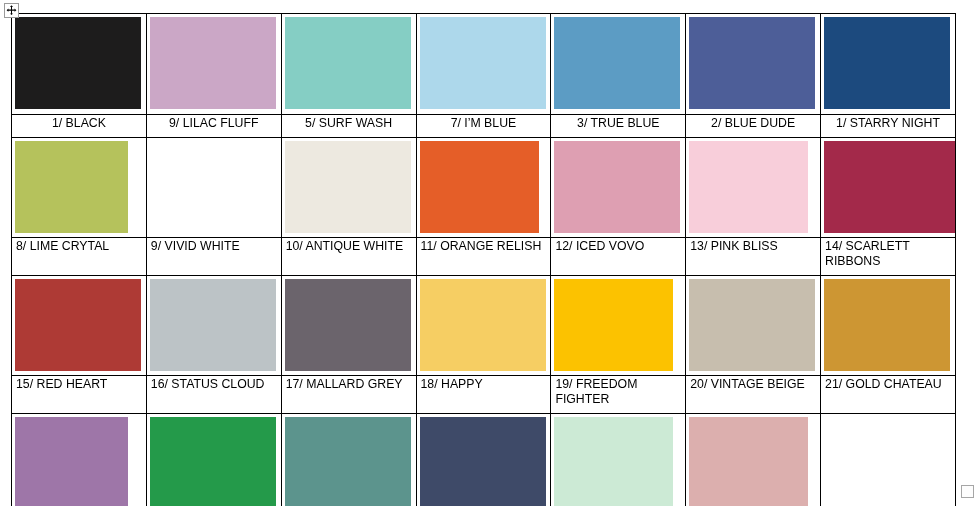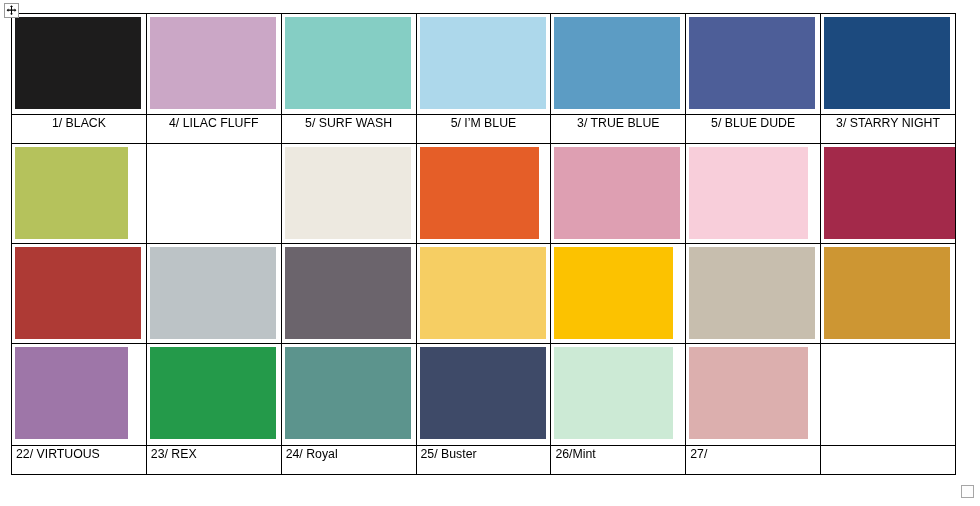--- a/index.html
+++ b/index.html
@@ -65,21 +65,21 @@
   td.swatch-cell {
     border: 1px solid #000000;
     padding: 0;
     height: 100px;
     vertical-align: top;
     background: #ffffff;
     box-sizing: border-box;
   }
   td.label-cell {
     border: 1px solid #000000;
-    padding: 1px 4px 12px 4px;
+    padding: 1px 4px 6px 4px;
     background: #ffffff;
     box-sizing: border-box;
     font-size: 12.3px;
     line-height: 15px;
     color: #000000;
     vertical-align: top;
     height: 18px;
     white-space: pre-line;
   }
   td.label-cell.center { text-align: center; }
@@ -147,26 +147,26 @@
         <td class="swatch-cell">
             <span class="swatch w-full" style="background: rgb(77, 94, 152);"></span>
           </td>
         <td class="swatch-cell">
             <span class="swatch w-full" style="background: rgb(28, 74, 126);"></span>
           </td>
       </tr>
 
       <tr class="labels-row-1">
         <td class="label-cell center">1/ BLACK</td>
-        <td class="label-cell center">4/ LILAC FLUFF</td>
+        <td class="label-cell center">9/ LILAC FLUFF</td>
         <td class="label-cell center">5/ SURF WASH</td>
-        <td class="label-cell center">5/ I’M BLUE</td>
+        <td class="label-cell center">7/ I’M BLUE</td>
         <td class="label-cell center">3/ TRUE BLUE</td>
-        <td class="label-cell center">5/ BLUE DUDE</td>
-        <td class="label-cell center">3/ STARRY NIGHT</td>
+        <td class="label-cell center">2/ BLUE DUDE</td>
+        <td class="label-cell center">1/ STARRY NIGHT</td>
       </tr>
 
       <tr class="swatch-row-2">
         <td class="swatch-cell">
             <span class="swatch w-narrow" style="background: rgb(181, 194, 92);"></span>
           </td>
         <td class="swatch-cell">
             <span class="swatch w-full" style="background: rgb(255, 255, 255);"></span>
           </td>
         <td class="swatch-cell">
@@ -179,20 +179,29 @@
             <span class="swatch w-full" style="background: rgb(222, 159, 178);"></span>
           </td>
         <td class="swatch-cell">
             <span class="swatch w-mid" style="background: rgb(248, 206, 218);"></span>
           </td>
         <td class="swatch-cell">
             <span class="swatch w-wide" style="background: rgb(163, 41, 74);"></span>
           </td>
       </tr>
 
+      <tr class="labels-row-2">
+        <td class="label-cell left">8/ LIME CRYTAL</td>
+        <td class="label-cell left">9/ VIVID WHITE</td>
+        <td class="label-cell left">10/ ANTIQUE WHITE</td>
+        <td class="label-cell left">11/ ORANGE RELISH</td>
+        <td class="label-cell left">12/ ICED VOVO</td>
+        <td class="label-cell left">13/ PINK BLISS</td>
+        <td class="label-cell left">14/ SCARLETT RIBBONS</td>
+      </tr>
 
       <tr class="swatch-row-3">
         <td class="swatch-cell">
             <span class="swatch w-full" style="background: rgb(174, 58, 53);"></span>
           </td>
         <td class="swatch-cell">
             <span class="swatch w-full" style="background: rgb(188, 195, 198);"></span>
           </td>
         <td class="swatch-cell">
             <span class="swatch w-full" style="background: rgb(107, 100, 108);"></span>
@@ -204,20 +213,30 @@
             <span class="swatch w-mid" style="background: rgb(252, 194, 0);"></span>
           </td>
         <td class="swatch-cell">
             <span class="swatch w-full" style="background: rgb(199, 190, 174);"></span>
           </td>
         <td class="swatch-cell">
             <span class="swatch w-full" style="background: rgb(205, 150, 51);"></span>
           </td>
       </tr>
 
+      <tr class="labels-row-3">
+        <td class="label-cell left">15/ RED HEART</td>
+        <td class="label-cell left">16/ STATUS CLOUD</td>
+        <td class="label-cell left">17/ MALLARD GREY</td>
+        <td class="label-cell left">18/ HAPPY</td>
+        <td class="label-cell left">19/ FREEDOM
+FIGHTER</td>
+        <td class="label-cell left">20/ VINTAGE BEIGE</td>
+        <td class="label-cell left">21/ GOLD CHATEAU</td>
+      </tr>
 
       <tr class="swatch-row-4">
         <td class="swatch-cell">
             <span class="swatch w-narrow" style="background: rgb(158, 118, 168);"></span>
           </td>
         <td class="swatch-cell">
             <span class="swatch w-full" style="background: rgb(36, 154, 74);"></span>
           </td>
         <td class="swatch-cell">
             <span class="swatch w-full" style="background: rgb(92, 148, 141);"></span>

